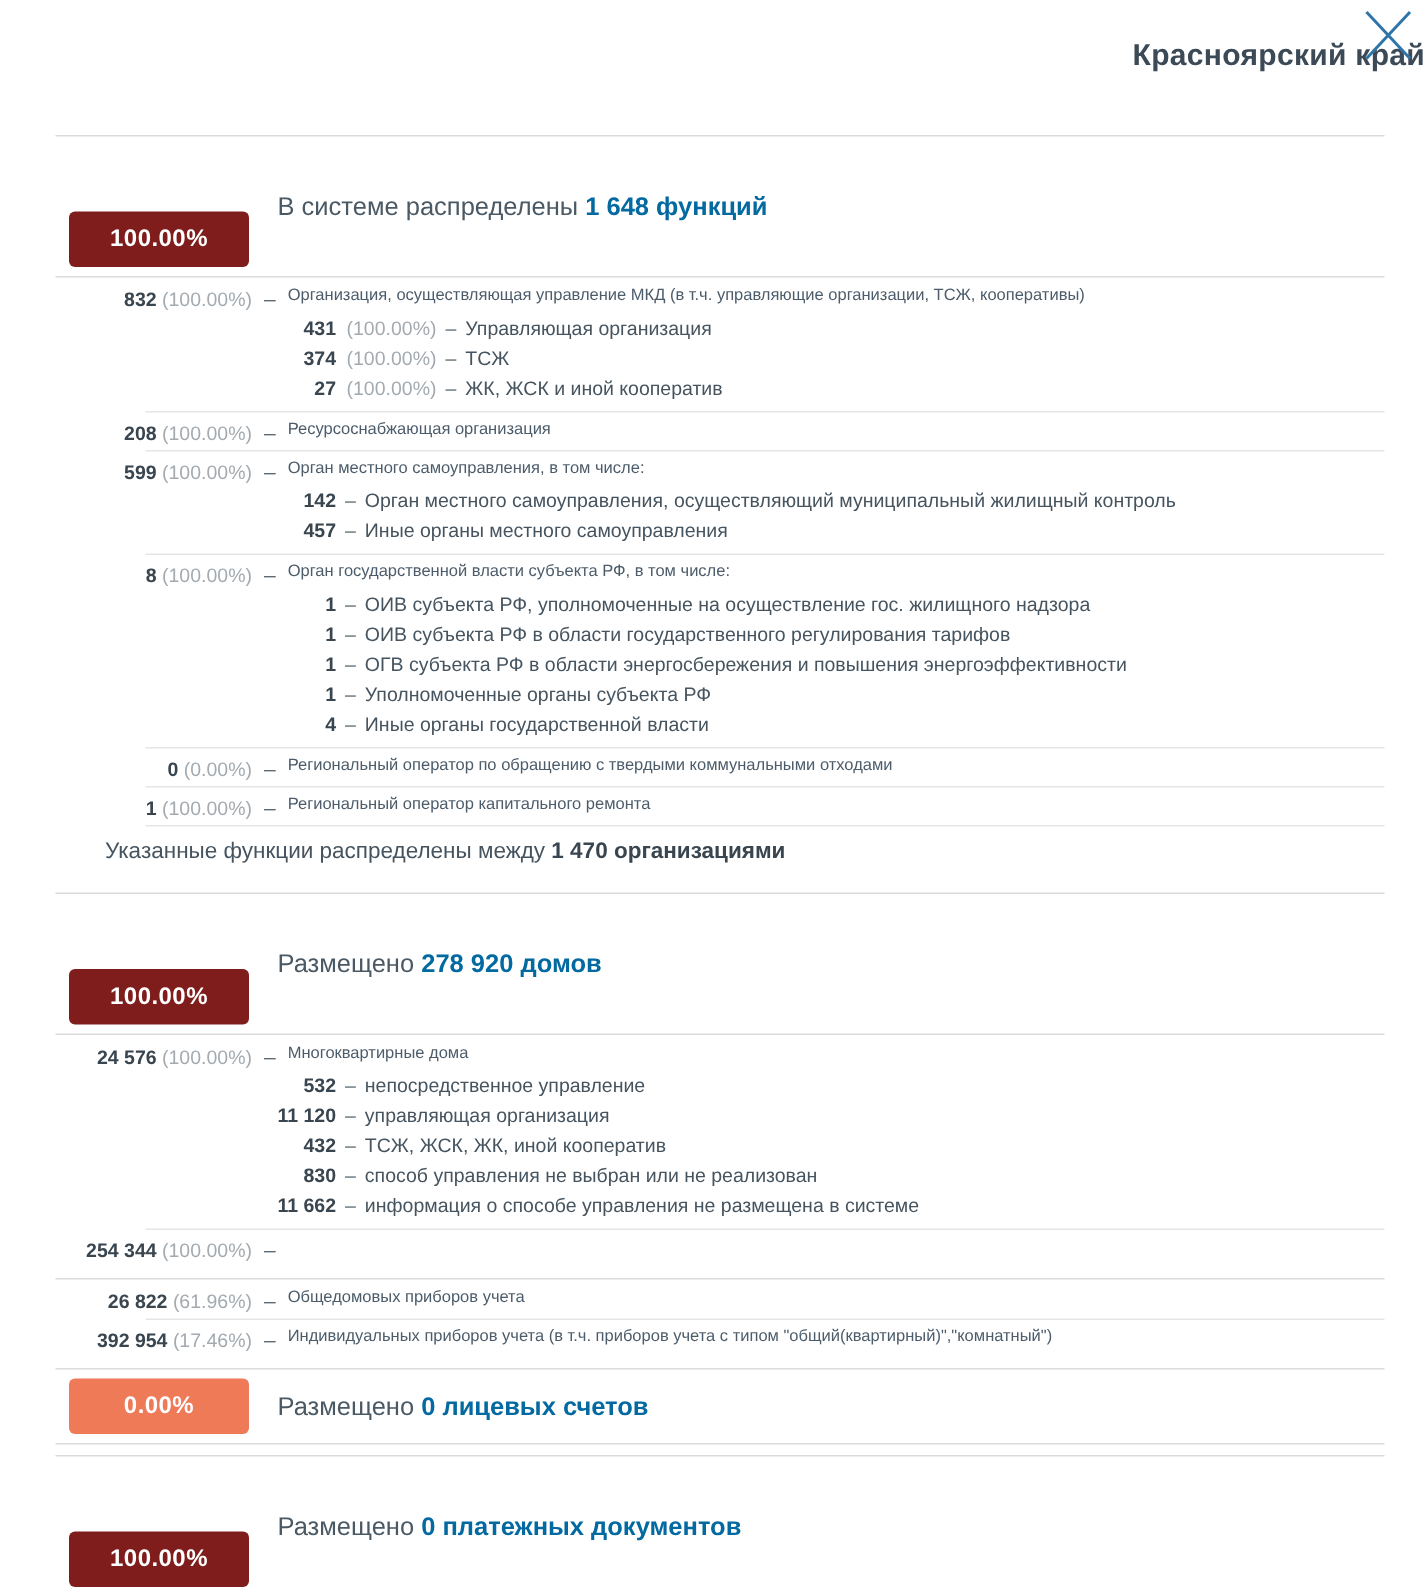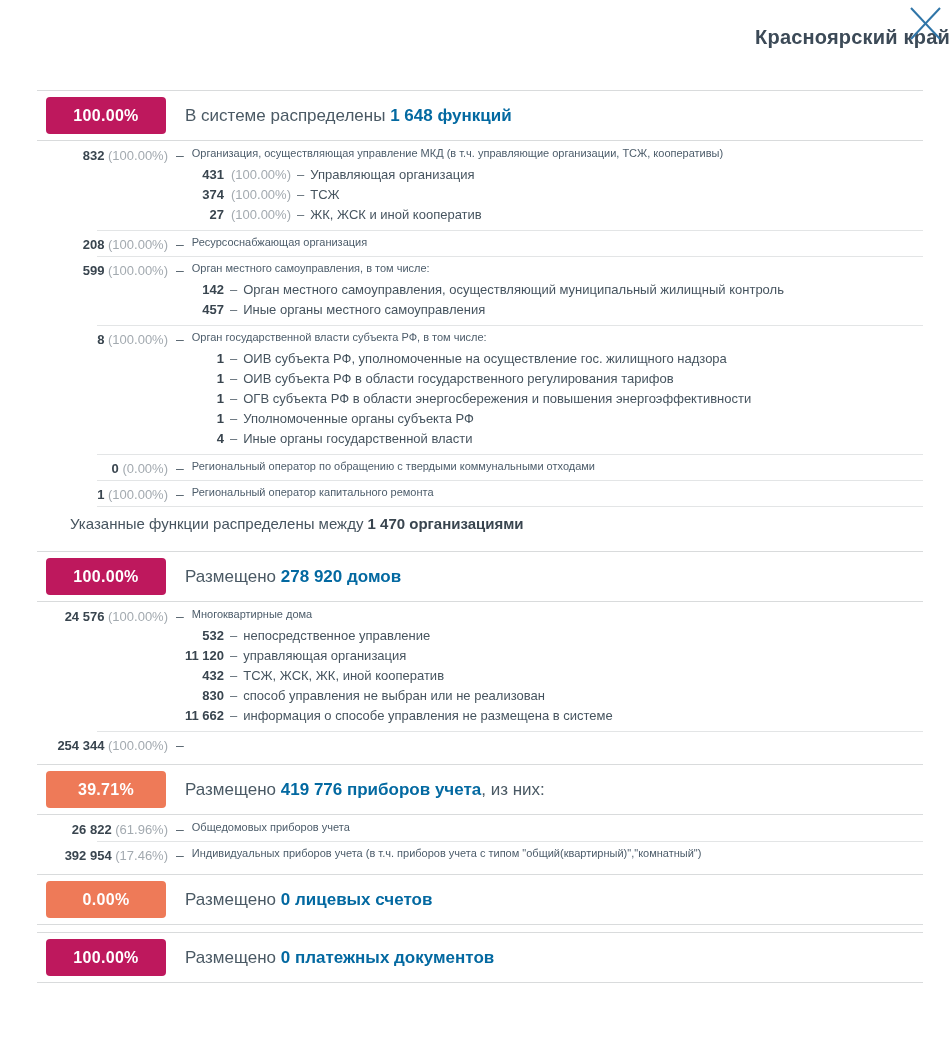--- a/index.html
+++ b/index.html
@@ -23,21 +23,21 @@
   .section.first { margin-top: 0; }
   .badge-row {
     display: flex; align-items: center; padding: 6px 0 6px 9px;
     border-bottom: 1px solid #d9dbdc; min-height: 50px;
   }
   .badge {
     width: 120px; height: 37px; border-radius: 4px; color: #fff;
     font-weight: 700; font-size: 16px; display: flex; align-items: center;
     justify-content: center; flex: 0 0 120px; letter-spacing: .3px;
   }
-  .badge[data-variant="green"]  { background: #be185d; }
+  .badge[data-variant="green"]  { background: #7f1d1d; margin-top: 44px; }
   .badge[data-variant="orange"] { background: #ee7a58; }
   .s-header { margin-left: 19px; font-size: 17px; color: #4a5964; }
   .s-header b { color: #0369a1; font-weight: 700; }
 
   .row-block { position: relative; padding: 3px 0 4px; }
   .row-block + .row-block::before, .note::before {
     content: ""; position: absolute; left: 60px; right: 0; top: 0; height: 1px; background: #e3e5e6;
   }
   .trow { display: flex; align-items: center; }
   .num-unit { flex: 0 0 131px; min-width: 131px; text-align: right; font-size: 13px; padding-top: 4px; white-space: nowrap; }
@@ -237,24 +237,20 @@
         <div class="trow">
           <div class="num-unit"><span class="num">254 344</span> <span class="pct">(100.00%)</span></div>
           <div class="dash">–</div>
         </div>
       </div>
 
     </div>
   </div>
 
   <div class="section">
-    <div class="badge-row">
-      <div class="badge" data-variant="orange">39.71%</div>
-      <div class="s-header"><span>Размещено </span><b>419 776 приборов учета</b><span>, из них:</span></div>
-    </div>
     <div class="rows">
 
       <div class="row-block">
         <div class="trow">
           <div class="num-unit"><span class="num">26 822</span> <span class="pct">(61.96%)</span></div>
           <div class="dash">–</div>
           <div class="label"><span>Общедомовых приборов учета</span><b></b><span></span></div>
         </div>
       </div>
 

